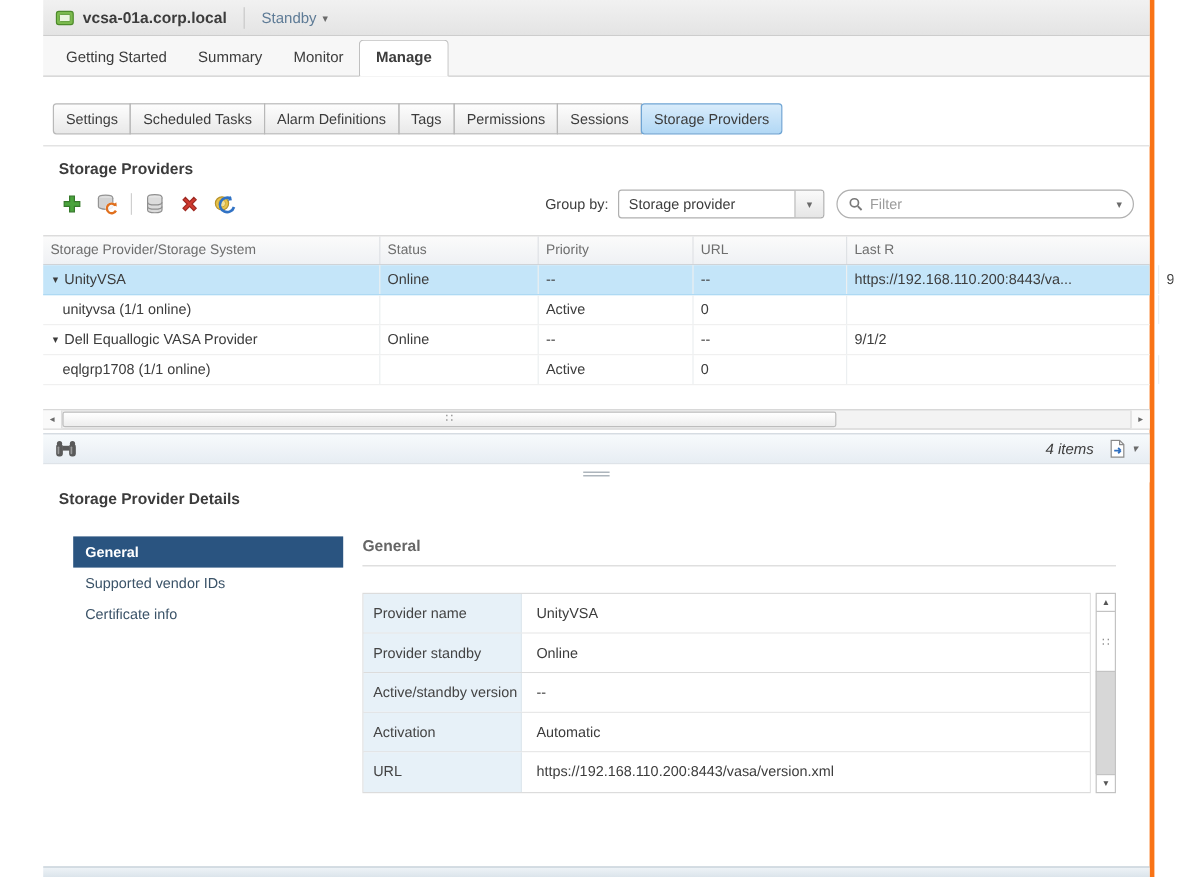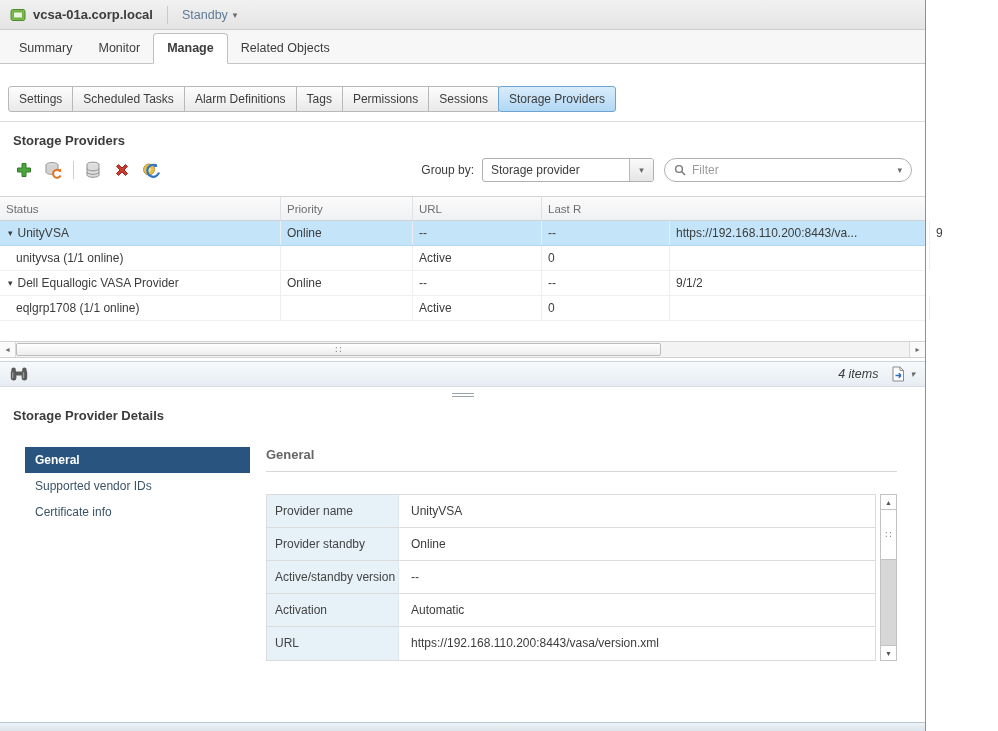--- a/index.html
+++ b/index.html
@@ -2,21 +2,21 @@
 <html><head>
 <meta charset="utf-8">
 <style>
   * { margin:0; padding:0; box-sizing:border-box; }
   html,body { width:998px; height:731px; }
   body {
     font-family:"Liberation Sans", sans-serif;
     font-size:12px; color:#3c3c3c; background:#fff;
     position:relative; overflow:hidden;
   }
-  .app { width:926px; height:731px; position:relative; border-right:1px solid #f97316; }
+  .app { width:926px; height:731px; position:relative; border-right:4px solid #f97316;margin-left:36px; }
 
   
   .titlebar {
     height:30px; display:flex; align-items:center; padding:0 10px;
     background:linear-gradient(#f1f1f1,#e4e4e4); border-bottom:1px solid #cdcdcd;
   }
   .obj-title { font-weight:bold; font-size:13px; color:#3c3c3c; margin-left:7px; }
   .tb-sep { width:1px; height:18px; background:#c9c9c9; margin:0 14px; }
   .actions-btn { color:#5e7b96; font-size:12.5px; cursor:default; display:flex; align-items:center; gap:5px; }
   .caret { font-size:9px; color:#6a6a6a; }
@@ -176,24 +176,24 @@
     </span>
     <span class="obj-title">vcsa-01a.corp.local</span>
     <span class="tb-sep"></span>
     <span class="actions-btn">
       <span>Standby</span>
       <span class="caret">▾</span>
     </span>
   </div>
 
   <div class="tabbar">
+    <div class="tab">Getting Started</div>
     <div class="tab">Summary</div>
     <div class="tab">Monitor</div>
     <div class="tab active">Manage</div>
-    <div class="tab">Related Objects</div>
   </div>
 
   <div class="subtab-bar">
     <div class="subtab">Settings</div>
     <div class="subtab">Scheduled Tasks</div>
     <div class="subtab">Alarm Definitions</div>
     <div class="subtab">Tags</div>
     <div class="subtab">Permissions</div>
     <div class="subtab">Sessions</div>
     <div class="subtab active">Storage Providers</div>
@@ -253,20 +253,21 @@
             <line x1="7.8" y1="7.8" x2="11" y2="11" stroke="#7a7a7a" stroke-width="1.6"></line>
           </svg>
       </span>
       <input type="text" placeholder="Filter" style="">
       <span class="caret">▾</span>
     </div>
   </div>
 
   <div class="grid">
     <div class="grid-header">
+      <div class="hcell">Storage Provider/Storage System</div>
       <div class="hcell">Status</div>
       <div class="hcell">Priority</div>
       <div class="hcell">URL</div>
       <div class="hcell" style="border-right:none;">Last R</div>
     </div>
 
     <div class="grid-row selected">
       <div class="cell name">
           <span class="tri">▾</span>
           <span>UnityVSA</span>

